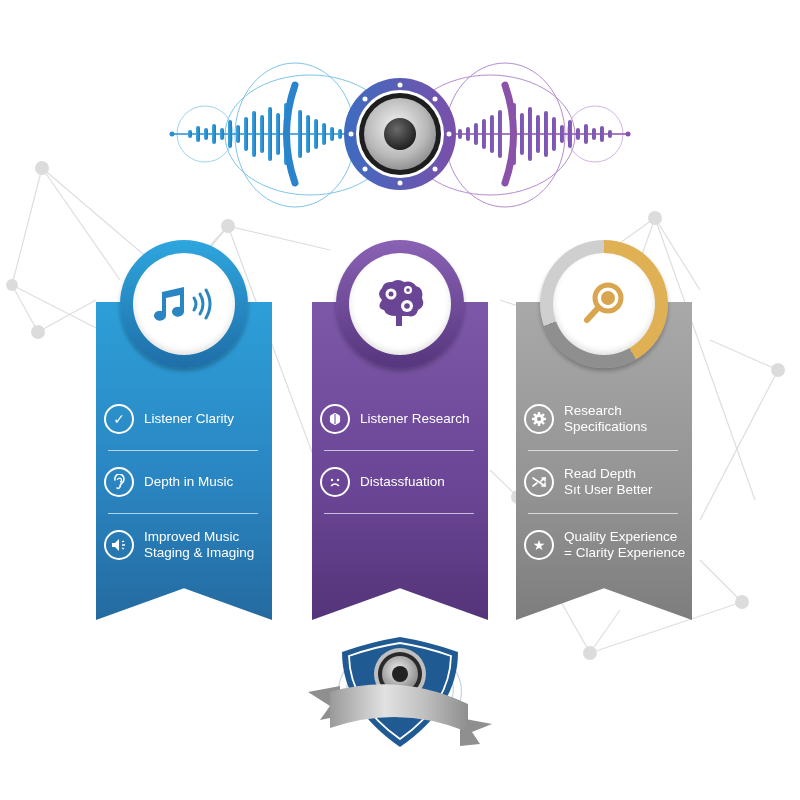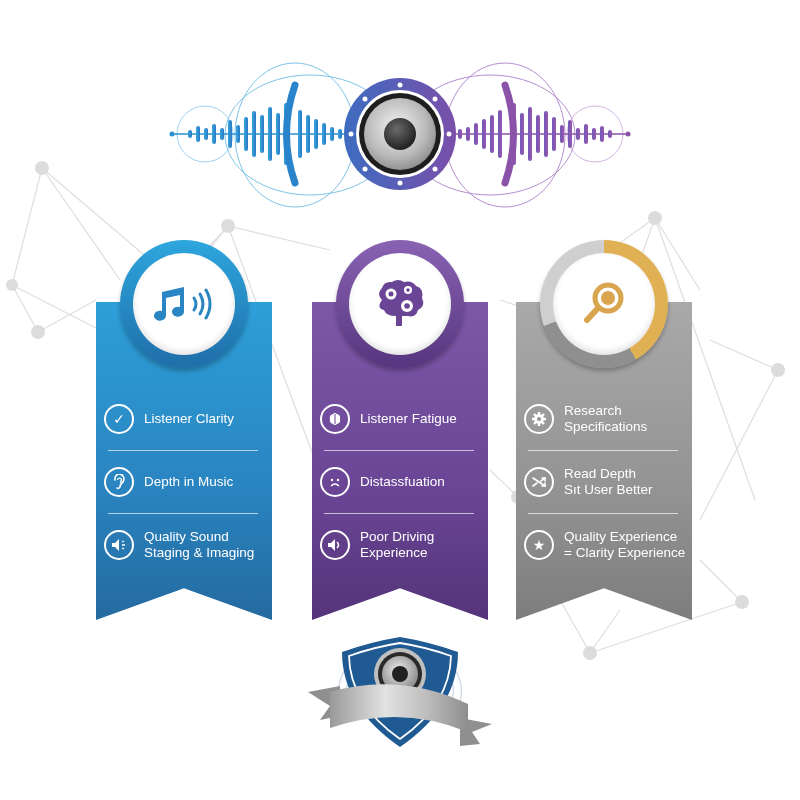--- a/index.html
+++ b/index.html
@@ -216,21 +216,21 @@
       <span class="txt">Depth in Music</span>
     </div>
     <div class="divider"></div>
     <div class="item">
       <span class="ic">
         <svg width="16" height="14" viewBox="0 0 16 14">
             <path d="M1 5 H4 L8 1 V13 L4 9 H1 Z" fill="#fff"></path>
             <path d="M11 4 L13 3 M11 7 L14 7 M11 10 L13 11" stroke="#fff" stroke-width="1.3"></path>
           </svg>
       </span>
-      <span class="txt"><span>Quality Sound</span><br><span>Staging &amp; Imaging</span></span>
+      <span class="txt"><span>Improved Music</span><br><span>Staging &amp; Imaging</span></span>
     </div>
   </div>
 </div>
 
 <div class="banner" id="b2">
   <div class="body"></div>
   <div class="ring">
     <div class="ring-inner">
       <svg width="56" height="52" viewBox="0 0 56 52">
         <path d="M10 22 Q4 16 10 10 Q12 3 20 4 Q26 0 32 4 Q40 2 44 8 Q52 10 50 20 Q54 28 46 32 Q44 40 36 38 L30 38 L30 48 L24 48 L24 38 Q14 38 12 32 Q4 30 10 22 Z" fill="#6a4595"></path>
@@ -248,43 +248,34 @@
     </div>
   </div>
   <div class="items">
     <div class="item">
       <span class="ic">
         <svg width="14" height="14" viewBox="0 0 14 14">
             <path d="M2 7 Q1 3 5 2 Q7 0 9 2 Q13 3 12 7 Q13 11 9 12 Q7 14 5 12 Q1 11 2 7 Z" fill="#fff"></path>
             <line x1="7" y1="2" x2="7" y2="12" stroke="#6a4595" stroke-width="1"></line>
           </svg>
       </span>
-      <span class="txt">Listener Fatigue</span>
+      <span class="txt">Listener Research</span>
     </div>
     <div class="divider"></div>
     <div class="item">
       <span class="ic">
         <svg width="16" height="16" viewBox="0 0 16 16">
             <circle cx="5" cy="6" r="1.2" fill="#fff"></circle>
             <circle cx="11" cy="6" r="1.2" fill="#fff"></circle>
             <path d="M4 12 Q8 8 12 12" fill="none" stroke="#fff" stroke-width="1.5"></path>
           </svg>
       </span>
       <span class="txt">Distassfuation</span>
     </div>
     <div class="divider"></div>
-    <div class="item">
-      <span class="ic">
-        <svg width="16" height="14" viewBox="0 0 16 14">
-            <path d="M1 5 H4 L8 1 V13 L4 9 H1 Z" fill="#fff"></path>
-            <path d="M10 4 Q13 7 10 10" fill="none" stroke="#fff" stroke-width="1.5"></path>
-          </svg>
-      </span>
-      <span class="txt"><span>Poor Driving</span><br><span>Experience</span></span>
-    </div>
   </div>
 </div>
 
 <div class="banner" id="b3">
   <div class="body"></div>
   <div class="ring">
     <div class="ring-inner">
       <svg width="48" height="48" viewBox="0 0 48 48">
         <circle cx="28" cy="18" r="13" fill="none" stroke="#d9a54e" stroke-width="5"></circle>
         <circle cx="28" cy="18" r="7" fill="#d9a54e"></circle>

